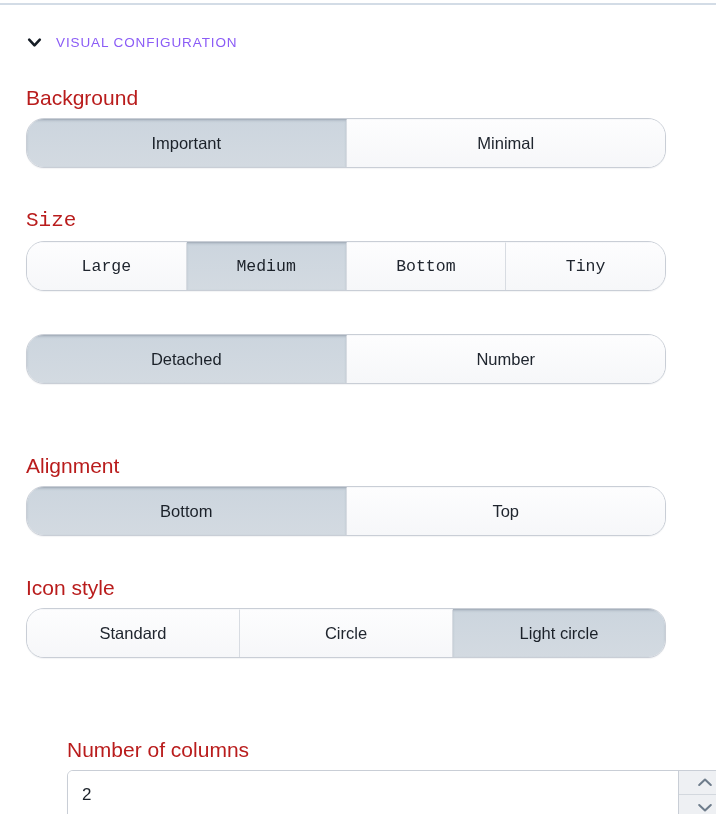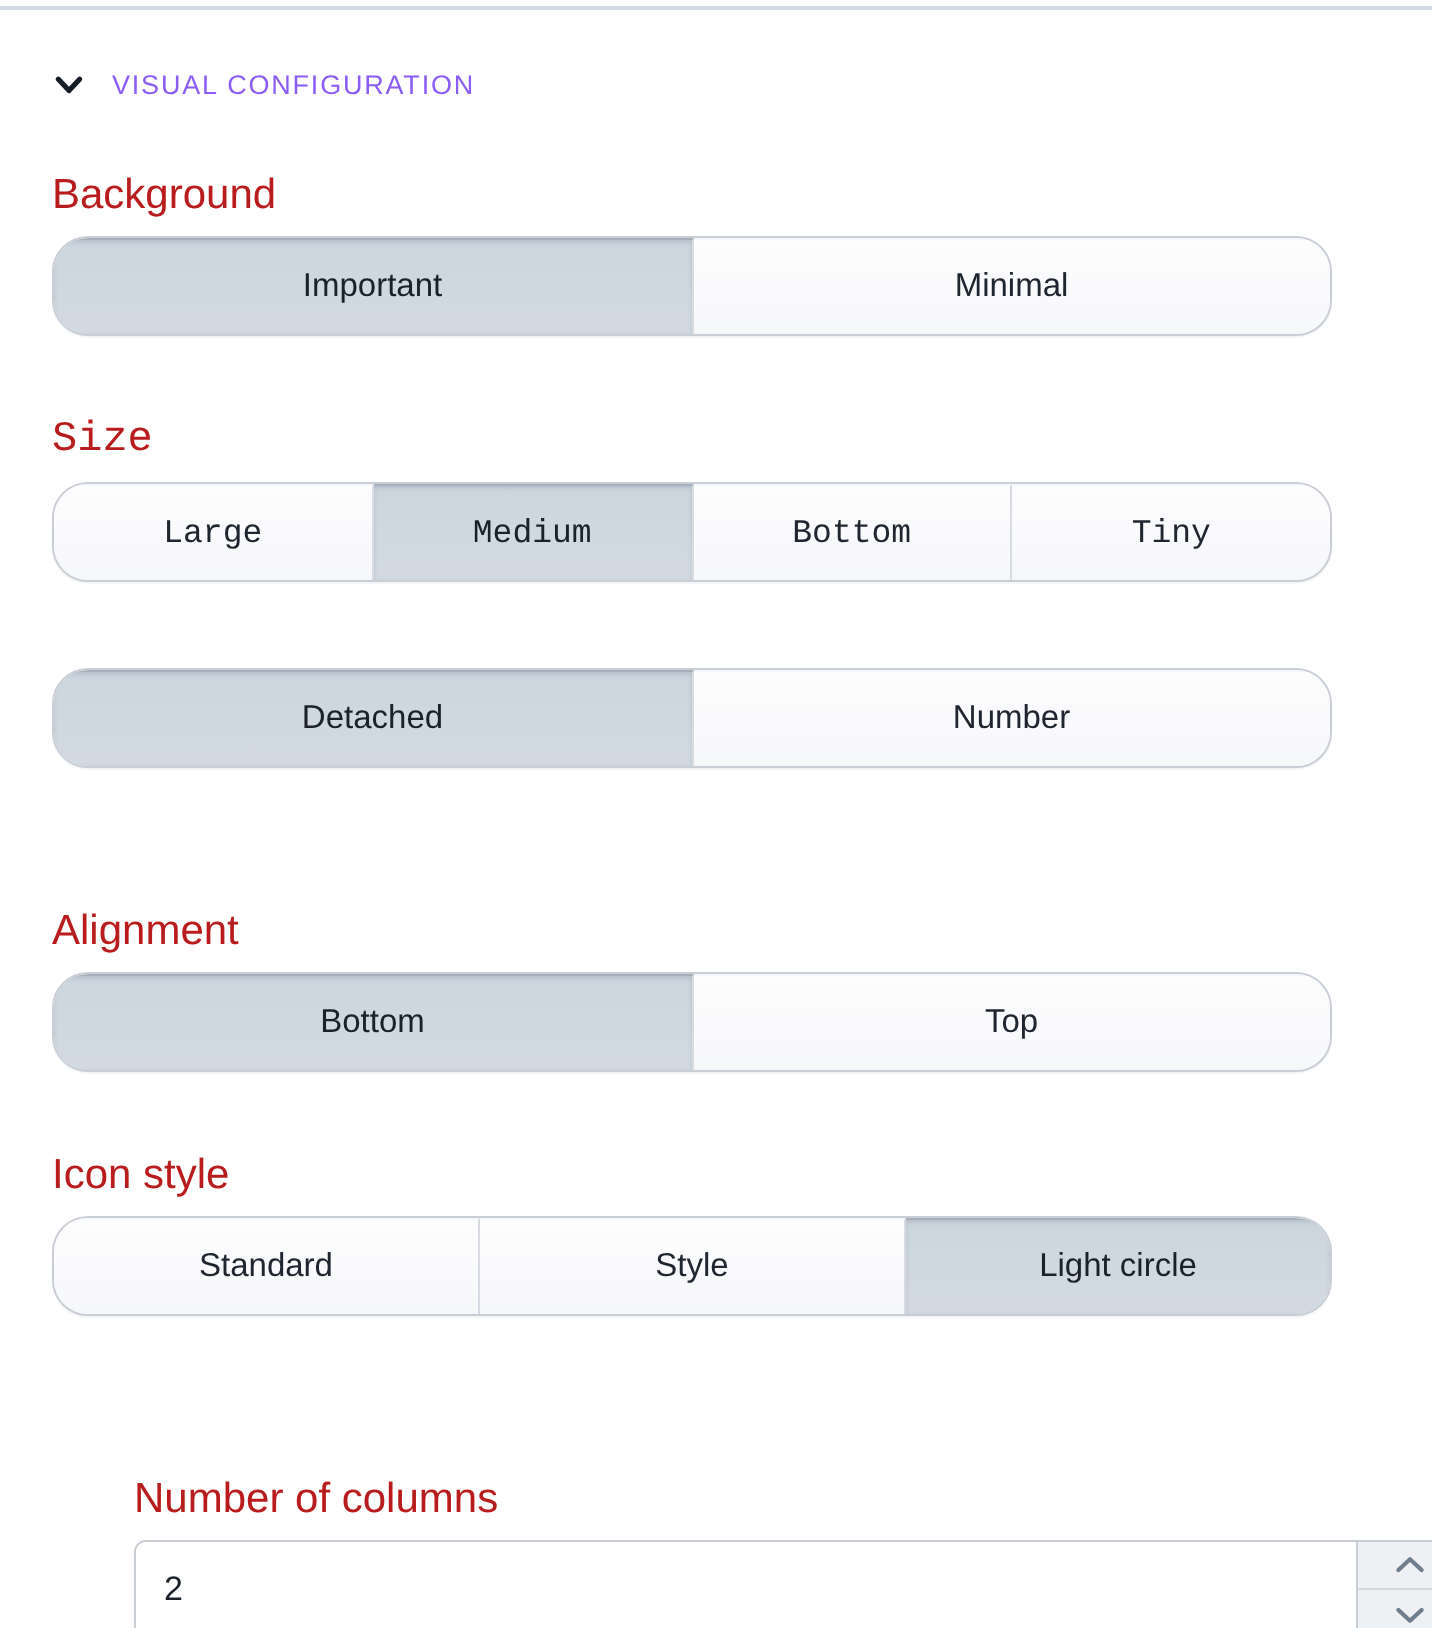--- a/index.html
+++ b/index.html
@@ -192,21 +192,21 @@
     <div class="segmented">
       <div class="segment selected">Bottom</div>
       <div class="segment">Top</div>
     </div>
   </div>
 
   <div class="field" style="top:578px;">
     <div class="field-label">Icon style</div>
     <div class="segmented">
       <div class="segment">Standard</div>
-      <div class="segment">Style</div>
+      <div class="segment">Circle</div>
       <div class="segment selected">Light circle</div>
     </div>
   </div>
 
   <div class="field" style="top:740px;margin-left:41px;">
     <div class="field-label">Number of columns</div>
     <div class="number-control">
       <input class="number-input" type="text" value="2" style="">
       <div class="stepper">
         <div class="stepper-btn up">

